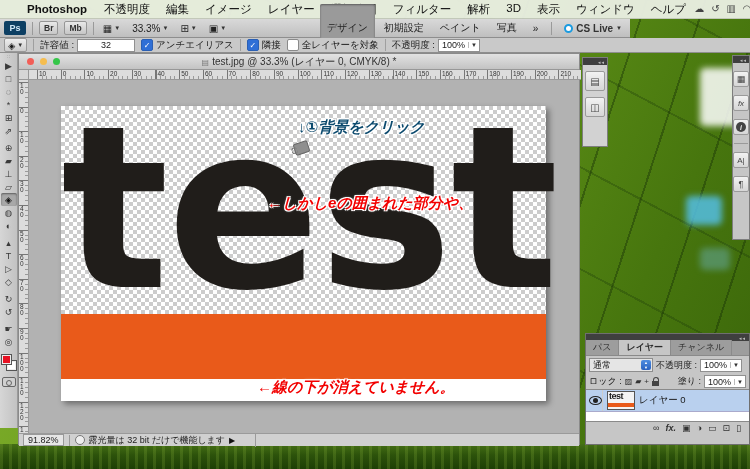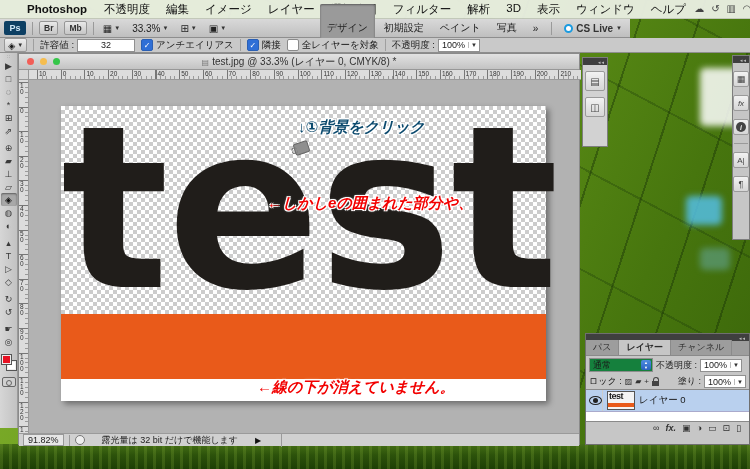--- a/index.html
+++ b/index.html
@@ -101,41 +101,41 @@
   .ann{position:absolute;font-size:15px;font-weight:bold;font-style:italic;white-space:nowrap;
     text-shadow:-1px -1px 0 #fff,1px -1px 0 #fff,-1px 1px 0 #fff,1px 1px 0 #fff,0 0 3px #fff;}
   .bucketcursor{position:absolute;left:233px;top:36px;width:13px;height:10px;background:#8f8f8f;border:1px solid #666;
     border-radius:2px;transform:rotate(-18deg);}
   .bucketcursor::after{content:"";position:absolute;left:-4px;top:2px;width:5px;height:5px;border:1.5px solid #777;border-radius:50%;border-right:none;}
   .statusbar{position:absolute;left:0;top:379px;width:100%;height:13px;background:#d0d0d0;border-top:1px solid #9a9a9a;
     display:flex;align-items:center;gap:5px;font-size:9px;color:#222;box-sizing:border-box;padding-left:4px;}
   .sbzoom{background:#e6e6e6;border:1px solid #999;height:10px;display:flex;align-items:center;padding:0 4px;}
   .sbsep{width:1px;height:11px;background:#9a9a9a;}
   .sbicon{width:8px;height:8px;border:1px solid #777;border-radius:50%;background:#eee;}
-  .sbmsg{display:flex;align-items:center;gap:17px;border-right:1px solid #9a9a9a;height:13px;padding-right:20px;}
+  .sbmsg{display:flex;align-items:center;gap:4px;border-right:1px solid #9a9a9a;height:13px;padding-right:20px;}
   .sbplay{font-size:8px;color:#111;}
 
   
   .docka{position:absolute;left:582px;top:57px;width:26px;height:90px;background:#d2d2d2;border:1px solid #7d7d7d;box-sizing:border-box;}
   .dockhead{height:7px;background:#3f3f3f;display:flex;align-items:center;justify-content:flex-end;color:#bbb;font-size:5px;padding-right:2px;letter-spacing:1px;}
   .dockbtn{width:18px;height:18px;margin:6px auto 0;background:linear-gradient(#f2f2f2,#d6d6d6);border:1px solid #9a9a9a;border-radius:2px;
     display:flex;align-items:center;justify-content:center;font-size:10px;color:#444;}
   .dockb{position:absolute;left:732px;top:55px;width:18px;height:185px;background:#c6c6c6;border:1px solid #7d7d7d;box-sizing:border-box;}
   .dockb .dockbtn{width:14px;height:14px;margin:8px auto 0;font-size:9px;}
   .dockb .divider{height:1px;background:#9a9a9a;margin:8px 1px 0;}
   .infocircle{width:10px;height:10px;border-radius:50%;background:#444;color:#eee;font-size:7px;font-weight:bold;display:flex;align-items:center;justify-content:center;font-style:italic;}
 
   
   .layerspanel{position:absolute;left:585px;top:333px;width:165px;height:112px;background:#c6c6c6;border:1px solid #6f6f6f;box-sizing:border-box;font-size:9px;color:#1a1a1a;}
   .lphead{height:7px;background:#3f3f3f;display:flex;align-items:center;justify-content:flex-end;color:#bbb;font-size:5px;padding-right:3px;letter-spacing:1px;}
   .lptabs{height:14px;background:#9d9d9d;display:flex;align-items:flex-end;border-bottom:1px solid #8a8a8a;}
   .lptab{padding:1px 7px;font-size:9px;color:#2c2c2c;background:#9d9d9d;border-right:1px solid #8a8a8a;}
   .lptab.active{background:#c6c6c6;font-weight:bold;}
   .lprow{display:flex;align-items:center;gap:3px;padding:2px 3px 1px;}
-  .blendsel{display:flex;align-items:center;background:#15803d;border:1px solid #8d8d8d;height:12px;width:62px;}
+  .blendsel{display:flex;align-items:center;background:#e5e5e5;border:1px solid #8d8d8d;height:12px;width:62px;}
   .blendsel .bval{flex:1;padding-left:3px;}
   .stepper{width:10px;height:10px;background:linear-gradient(#4f8de0,#2a62c0);border-radius:2px;color:#fff;font-size:4px;line-height:5px;text-align:center;margin-right:1px;}
   .lockicons{display:flex;align-items:center;gap:3px;}
   .licon{font-size:8px;color:#333;}
   .lockshape{width:7px;height:5px;background:#444;position:relative;margin-top:3px;}
   .lockshape::before{content:"";position:absolute;left:1px;top:-3.5px;width:3.5px;height:3px;border:1px solid #444;border-bottom:none;border-radius:3px 3px 0 0;}
   .layerlist{background:#fff;border-top:1px solid #8a8a8a;height:31px;}
   .layerrow{display:flex;align-items:center;gap:4px;height:21px;border-bottom:1px solid #aac;padding:0 2px;}
   .eyebox{width:14px;height:100%;border-right:1px solid #ccc;display:flex;align-items:center;justify-content:center;}
   .eye{width:11px;height:7px;border:1px solid #222;border-radius:50%;position:relative;}

